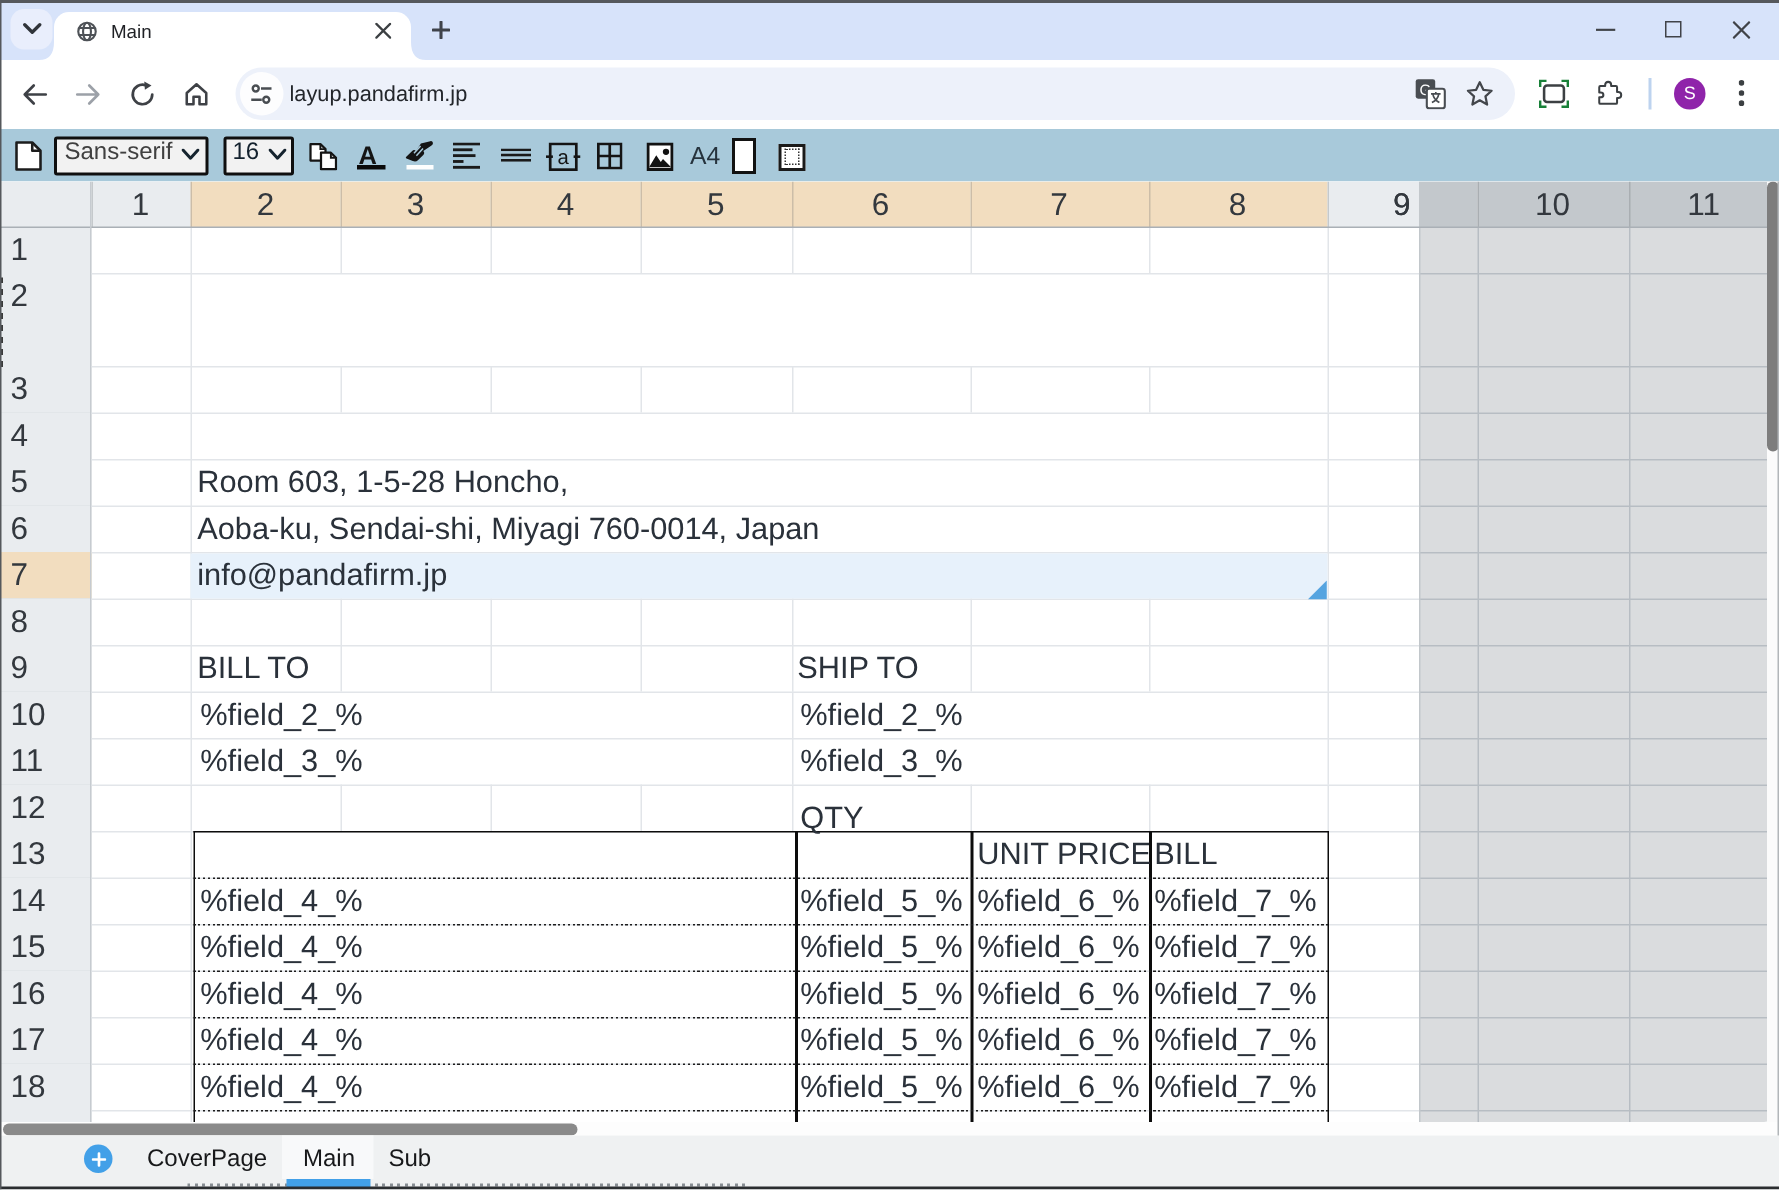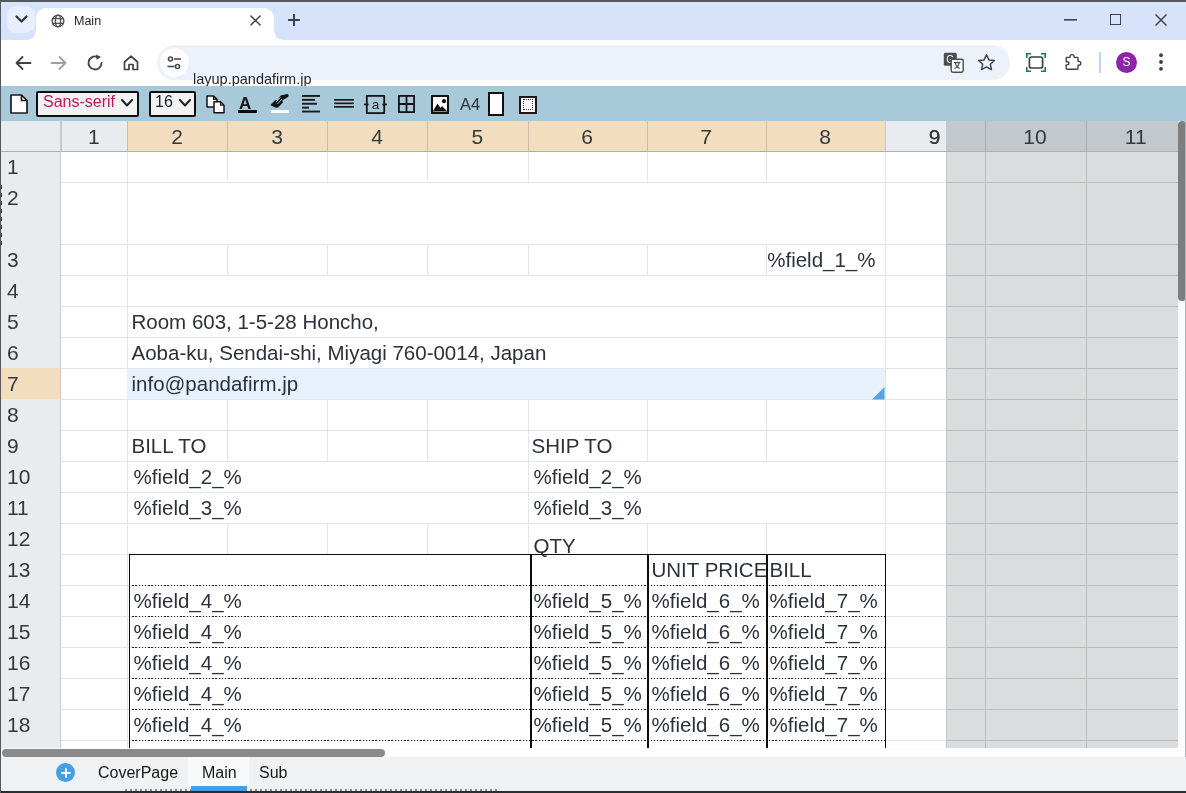--- a/index.html
+++ b/index.html
@@ -71,21 +71,21 @@
   </svg>
 
   <div class="abs" style="left:157px;top:45px;width:853px;height:35px;border-radius:17.5px;background:#edf1fa;"></div>
   <div class="abs" style="left:160px;top:48px;width:29px;height:29px;border-radius:15px;background:#fdfdfe;"></div>
   <svg class="abs" style="left:167px;top:56px;" width="15" height="14" viewBox="0 0 15 14">
     <circle cx="3.5" cy="3" r="2" fill="none" stroke="#494d52" stroke-width="1.6"></circle>
     <path d="M7 3 L14 3" stroke="#494d52" stroke-width="1.6"></path>
     <circle cx="10.5" cy="10.5" r="2" fill="none" stroke="#494d52" stroke-width="1.6"></circle>
     <path d="M0.5 10.5 L7.5 10.5" stroke="#494d52" stroke-width="1.6"></path>
   </svg>
-  <div class="txt" style="left:193px;top:55px;font-size:14.5px;color:#23262b;margin-top:16px;">layup.pandafirm.jp</div>
+  <div class="txt" style="left:193px;top:55px;font-size:14.5px;color:#23262b;">layup.pandafirm.jp</div>
 
   <svg class="abs" style="left:943px;top:52px;" width="21" height="21" viewBox="0 0 21 21">
     <rect x="0.8" y="0.8" width="13" height="13" rx="1.6" fill="#494d52"></rect>
     <text x="7.2" y="11.2" font-size="10" fill="#fff" text-anchor="middle" font-family="Liberation Sans">G</text>
     <rect x="8.2" y="7.2" width="12" height="13" rx="1.6" fill="#fff" stroke="#494d52" stroke-width="1.4"></rect>
     <path d="M11 10.6 L17.4 10.6 M14.2 9.4 L14.2 10.6 M16.2 10.6 Q15.6 14.6 11.6 16.4 M12.2 10.6 Q12.8 14.4 16.6 16.4" fill="none" stroke="#494d52" stroke-width="1.1"></path>
   </svg>
 
   <svg class="abs" style="left:977px;top:53px;" width="19" height="19" viewBox="0 0 19 19">
     <path d="M9.5 1.8 L11.9 6.9 L17.4 7.5 L13.3 11.2 L14.4 16.7 L9.5 13.9 L4.6 16.7 L5.7 11.2 L1.6 7.5 L7.1 6.9 Z" fill="none" stroke="#43464b" stroke-width="1.5" stroke-linejoin="round"></path>
@@ -111,21 +111,21 @@
   </svg>
 
   <div class="abs" style="left:0;top:86px;width:1186px;height:34.5px;background:#a8c9da;"></div>
 
   <svg class="abs" style="left:10px;top:94px;" width="18" height="20" viewBox="0 0 18 20">
     <path d="M1 1 L11.5 1 L17 6.5 L17 19 L1 19 Z" fill="#fff" stroke="#1c1c1c" stroke-width="1.7" stroke-linejoin="round"></path>
     <path d="M11.5 1 L11.5 6.5 L17 6.5" fill="none" stroke="#1c1c1c" stroke-width="1.7" stroke-linejoin="round"></path>
   </svg>
 
   <div class="abs" style="left:36px;top:90.5px;width:103px;height:26px;background:#f2f2f2;border:2px solid #0f0f0f;border-radius:2px;box-sizing:border-box;"></div>
-  <div class="txt" style="left:43px;top:93px;font-size:16px;color:#be185d;">Sans-serif</div>
+  <div class="txt" style="left:43px;top:93px;font-size:16px;color:#404040;">Sans-serif</div>
   <svg class="abs" style="left:121px;top:99px;" width="12" height="8" viewBox="0 0 12 8">
     <path d="M1 1 L6 6.5 L11 1" fill="none" stroke="#16242f" stroke-width="2" stroke-linecap="round" stroke-linejoin="round"></path>
   </svg>
 
   <div class="abs" style="left:148.5px;top:90.5px;width:47px;height:26px;background:#f2f2f2;border:2px solid #0f0f0f;border-radius:2px;box-sizing:border-box;"></div>
   <div class="txt" style="left:155px;top:93px;font-size:16px;color:#14222e;">16</div>
   <svg class="abs" style="left:179px;top:99px;" width="12" height="8" viewBox="0 0 12 8">
     <path d="M1 1 L6 6.5 L11 1" fill="none" stroke="#16242f" stroke-width="2" stroke-linecap="round" stroke-linejoin="round"></path>
   </svg>
 
@@ -363,21 +363,20 @@
       <div class="abs" style="left:884.5px;top:61.5px;width:1px;height:62px;background:#e2e5e9;"></div>
       <div class="abs" style="left:127px;top:154.5px;width:1px;height:124px;background:#e2e5e9;"></div>
       <div class="abs" style="left:884.5px;top:154.5px;width:1px;height:124px;background:#e2e5e9;"></div>
       <div class="abs" style="left:127px;top:340.5px;width:1px;height:62px;background:#e2e5e9;"></div>
       <div class="abs" style="left:527.5px;top:340.5px;width:1px;height:62px;background:#e2e5e9;"></div>
       <div class="abs" style="left:884.5px;top:340.5px;width:1px;height:62px;background:#e2e5e9;"></div>
       <div class="abs" style="left:127px;top:433.5px;width:1px;height:197.5px;background:#e2e5e9;"></div>
       <div class="abs" style="left:945.5px;top:31px;width:1px;height:596px;background:#c2c7cb;"></div>
       <div class="abs" style="left:984.5px;top:31px;width:1px;height:596px;background:#b7bdc3;"></div>
       <div class="abs" style="left:1085.5px;top:31px;width:1px;height:596px;background:#b7bdc3;"></div>
-      <div class="txt" style="left:527.5px;top:123.5px;height:31px;line-height:31px;font-size:20.5px;color:#2a313a;width:348px;text-align:right;">%field_1_%</div>
       <div class="txt" style="left:131.5px;top:185.5px;height:31px;line-height:31px;font-size:20.5px;color:#2a313a;">Room 603, 1-5-28 Honcho,</div>
       <div class="txt" style="left:131.5px;top:216.5px;height:31px;line-height:31px;font-size:20.5px;color:#2a313a;">Aoba-ku, Sendai-shi, Miyagi 760-0014, Japan</div>
       <div class="abs" style="left:127px;top:248.4px;width:757.5px;height:30.4px;background:#e7f1fb;"></div>
       <svg class="abs" style="left:872px;top:266.5px;" width="12.5" height="12.5" viewBox="0 0 12.5 12.5">
         <path d="M12.5 0 L12.5 12.5 L0 12.5 Z" fill="#55a4e0"></path>
       </svg>
       <div class="txt" style="left:131.5px;top:247.5px;height:31px;line-height:31px;font-size:20.5px;color:#2a313a;">info@pandafirm.jp</div>
       <div class="txt" style="left:131.5px;top:309.5px;height:31px;line-height:31px;font-size:20.5px;color:#2a313a;">BILL TO</div>
       <div class="txt" style="left:531.5px;top:309.5px;height:31px;line-height:31px;font-size:20.5px;color:#2a313a;">SHIP TO</div>
       <div class="txt" style="left:133.5px;top:340.5px;height:31px;line-height:31px;font-size:20.5px;color:#2a313a;">%field_2_%</div>

